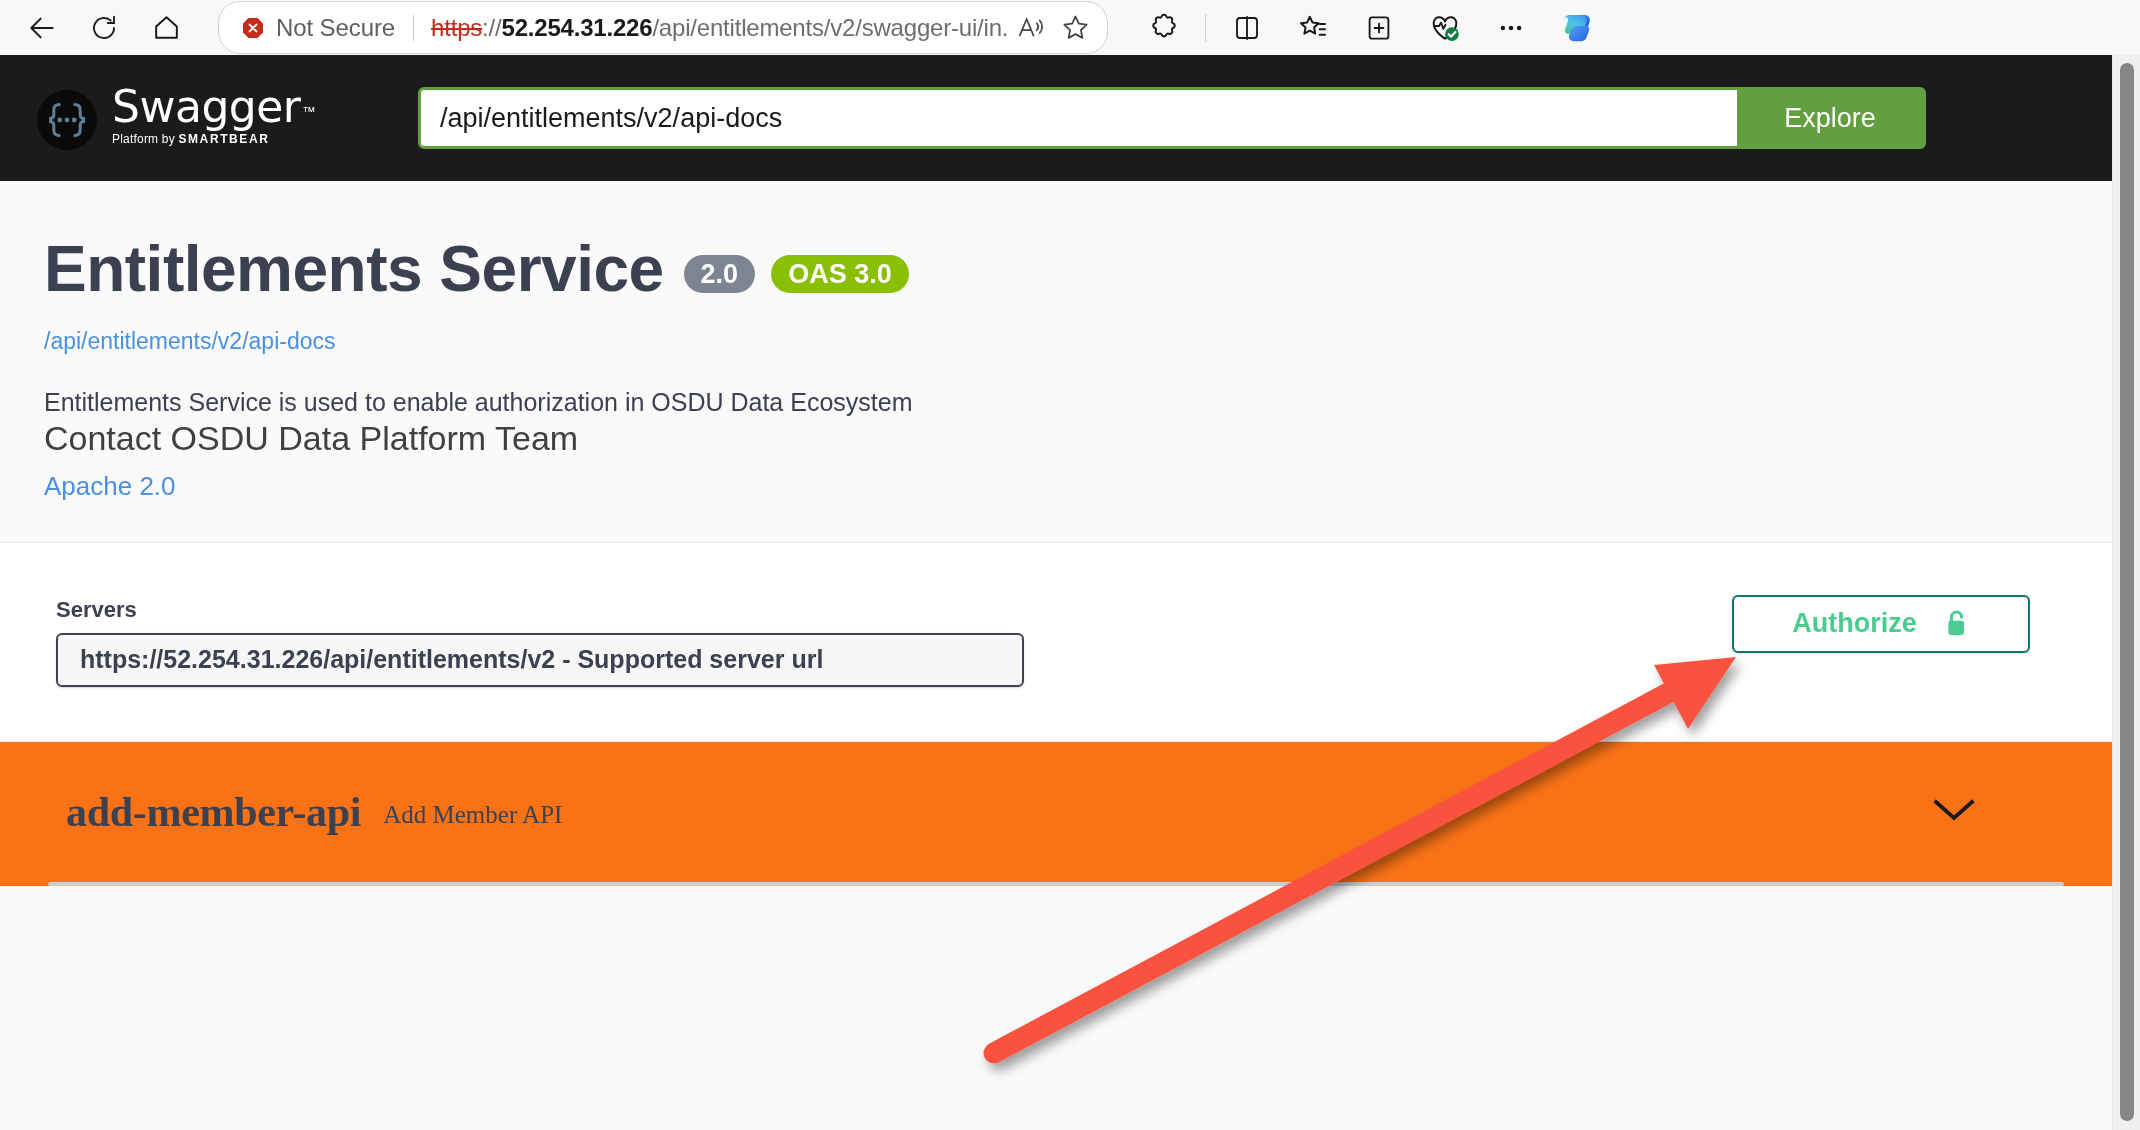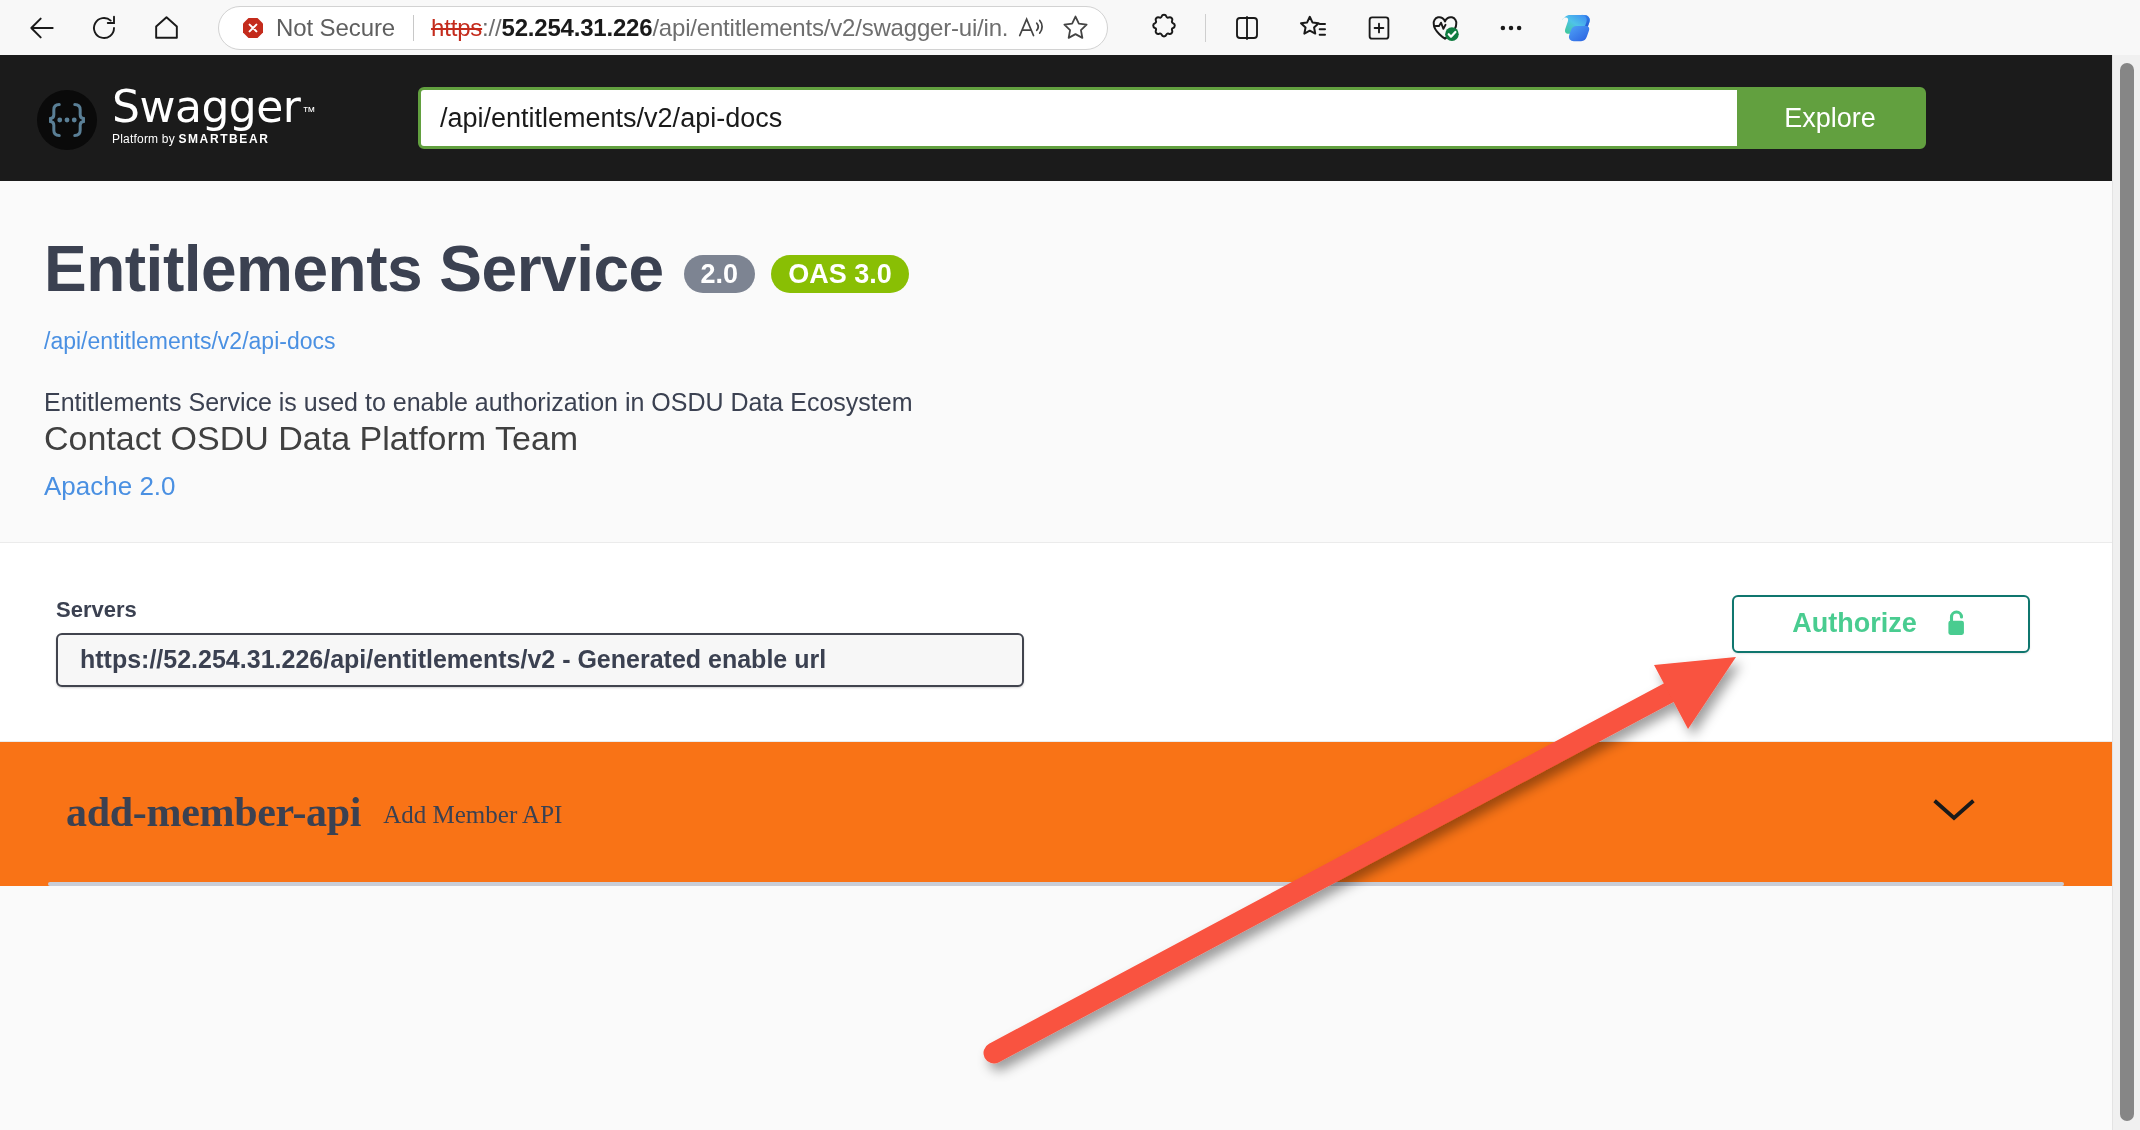--- a/index.html
+++ b/index.html
@@ -32,21 +32,21 @@
     display: flex;
     align-items: center;
     justify-content: center;
     border-radius: 6px;
   }
   .nav-btn:first-child { margin-left: 14px; }
 
   .addr-wrap {
     margin-left: 24px;
     width: 890px;
-    height: 44px;
+    height: 53px;
     border: 1px solid #d2d2d2;
     border-radius: 22px;
     background: #ffffff;
     display: flex;
     align-items: center;
     padding: 0 6px 0 22px;
     box-sizing: border-box;
   }
   .notsecure-icon {
     width: 24px; height: 24px;
@@ -534,21 +534,21 @@
     </div>
     <a class="api-docs-link" href="#">/api/entitlements/v2/api-docs</a>
     <div class="api-desc">Entitlements Service is used to enable authorization in OSDU Data Ecosystem</div>
     <a class="contact-link" href="#">Contact OSDU Data Platform Team</a>
     <a class="license-link" href="#">Apache 2.0</a>
   </div>
 
   <div class="servers-section">
     <div class="servers-left">
       <div class="servers-label">Servers</div>
-      <div class="server-select">https://52.254.31.226/api/entitlements/v2 - Generated enable url</div>
+      <div class="server-select">https://52.254.31.226/api/entitlements/v2 - Supported server url</div>
     </div>
     <div class="auth-wrap">
       <button class="authorize-btn">
         <span>Authorize</span>
         <svg width="27" height="31" viewBox="0 0 20 22">
           <path d="M6.3 9V6.2a3.7 3.7 0 0 1 7.4 0" fill="none" stroke="#49cc90" stroke-width="2.3" stroke-linecap="round"></path>
           <rect x="4" y="9" width="11.5" height="10.5" rx="1.6" fill="#49cc90"></rect>
         </svg>
       </button>
     </div>

